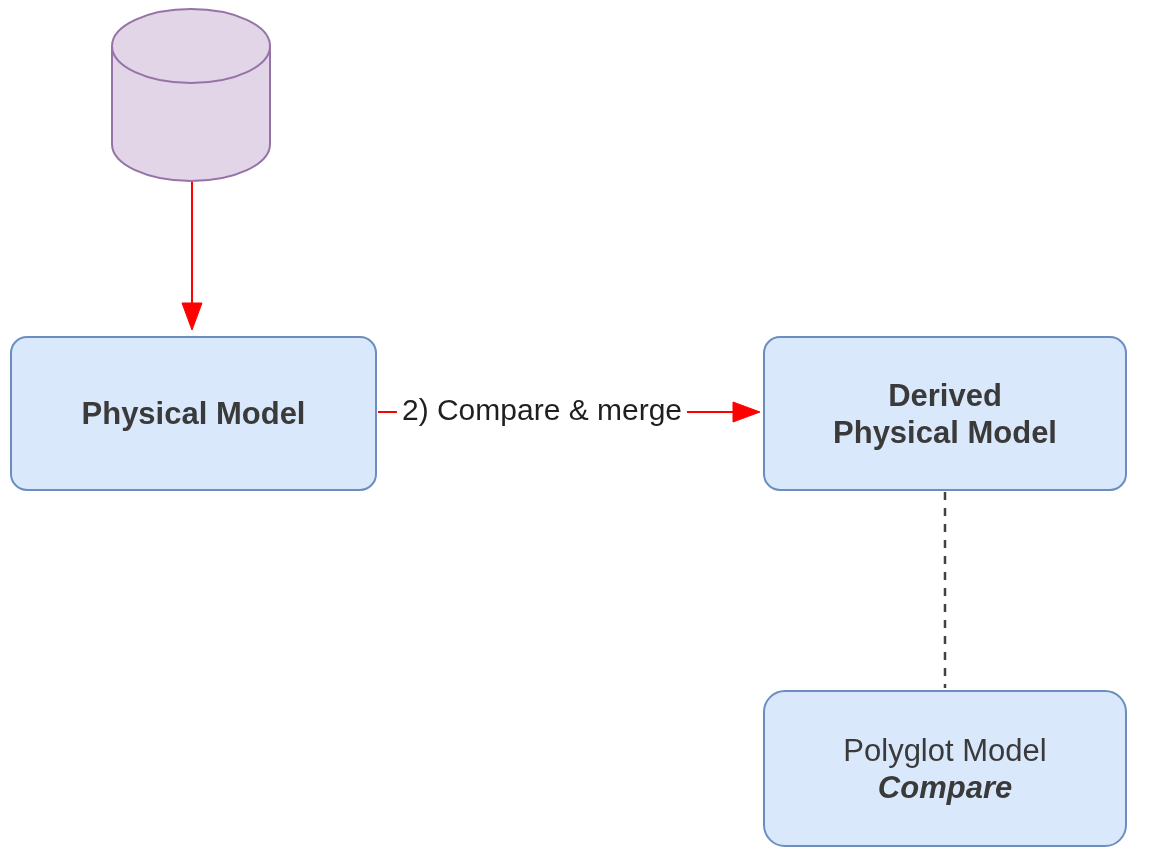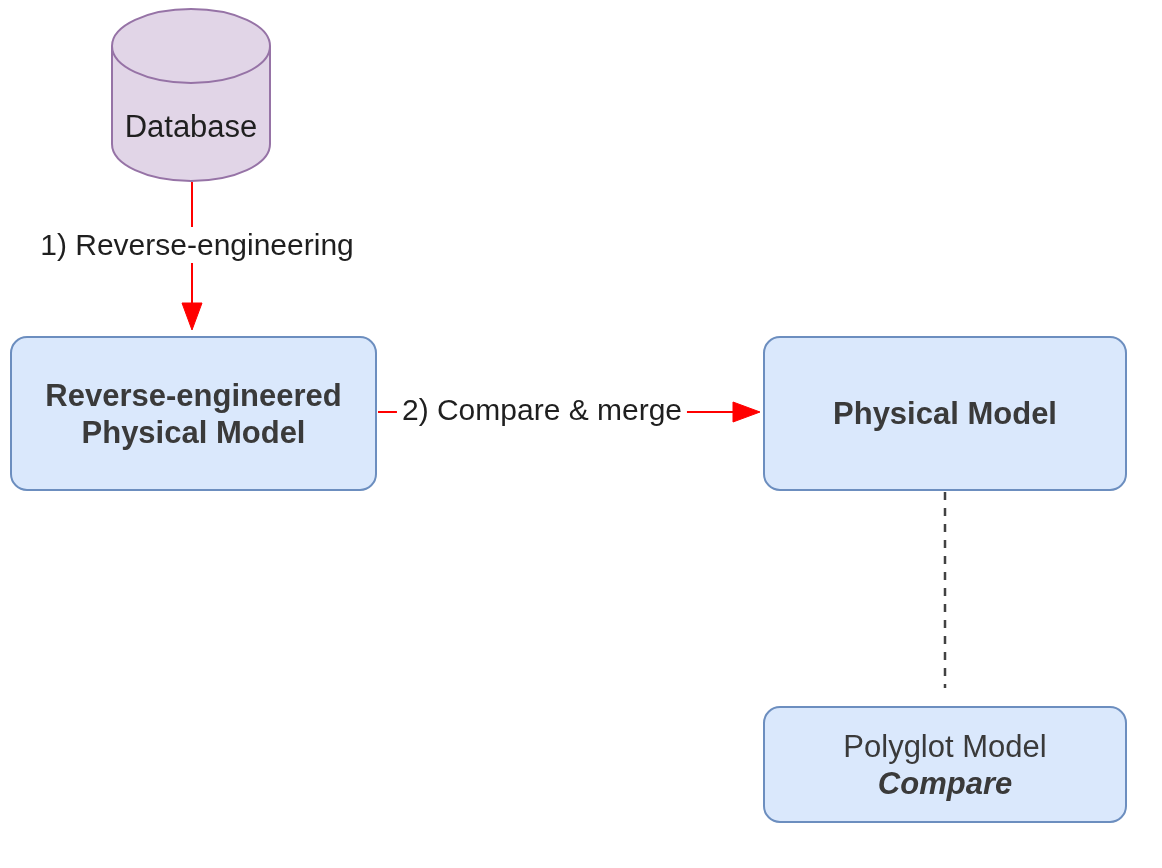--- a/index.html
+++ b/index.html
@@ -27,21 +27,21 @@
     background:var(--box-fill,#DAE8FC);
     border:2px solid var(--box-stroke,#6C8EBF);
     border-radius:17px;
     display:flex;flex-direction:column;justify-content:center;align-items:center;
     text-align:center;
     color:var(--node-text,#3a3a3a);
     font-size:31px;line-height:37px;
   }
   .node-reverse{left:10px;top:336px;width:367px;height:155px;}
   .node-derived{left:763px;top:336px;width:364px;height:155px;}
-  .node-polyglot{left:763px;top:706px;width:364px;height:117px;}
+  .node-polyglot{left:763px;top:690px;width:364px;height:157px;border-radius:22px;}
   .node-title-bold{font-weight:bold;}
   .node-title-regular{font-weight:normal;}
   .node-subtitle{font-weight:bold;}
   .node-subtitle-italic{font-style:italic;}
 
   
   .db-label{
     position:absolute;left:191px;top:127px;transform:translate(-50%,-50%);
     font-size:31px;color:var(--label-text,#1f1f1f);white-space:nowrap;
   }
@@ -70,32 +70,30 @@
 
     <line class="red-line" x1="192" y1="182" x2="192" y2="304"></line>
     <path class="red-head" d="M192,330 L182,303 L202,303 Z"></path>
 
     <line class="red-line" x1="378" y1="412" x2="734" y2="412"></line>
     <path class="red-head" d="M760,412 L733,402 L733,422 Z"></path>
 
     <line class="dash-line" x1="945" y1="492" x2="945" y2="688"></line>
   </svg>
 
-  <div class="db-label">Database</div>
 
   <div class="node node-reverse">
-    <div class="node-title-bold">Reverse-engineered</div>
     <div class="node-subtitle">Physical Model</div>
   </div>
 
   <div class="node node-derived">
+    <div class="node-title-bold">Derived</div>
     <div class="node-subtitle">Physical Model</div>
   </div>
 
   <div class="node node-polyglot">
     <div class="node-title-regular">Polyglot Model</div>
     <div class="node-subtitle node-subtitle-italic">Compare</div>
   </div>
 
-  <div class="edge-label edge-label-reveng">1) Reverse-engineering</div>
   <div class="edge-label edge-label-compare">2) Compare &amp; merge</div>
 
 </div>
 
 </body></html>

